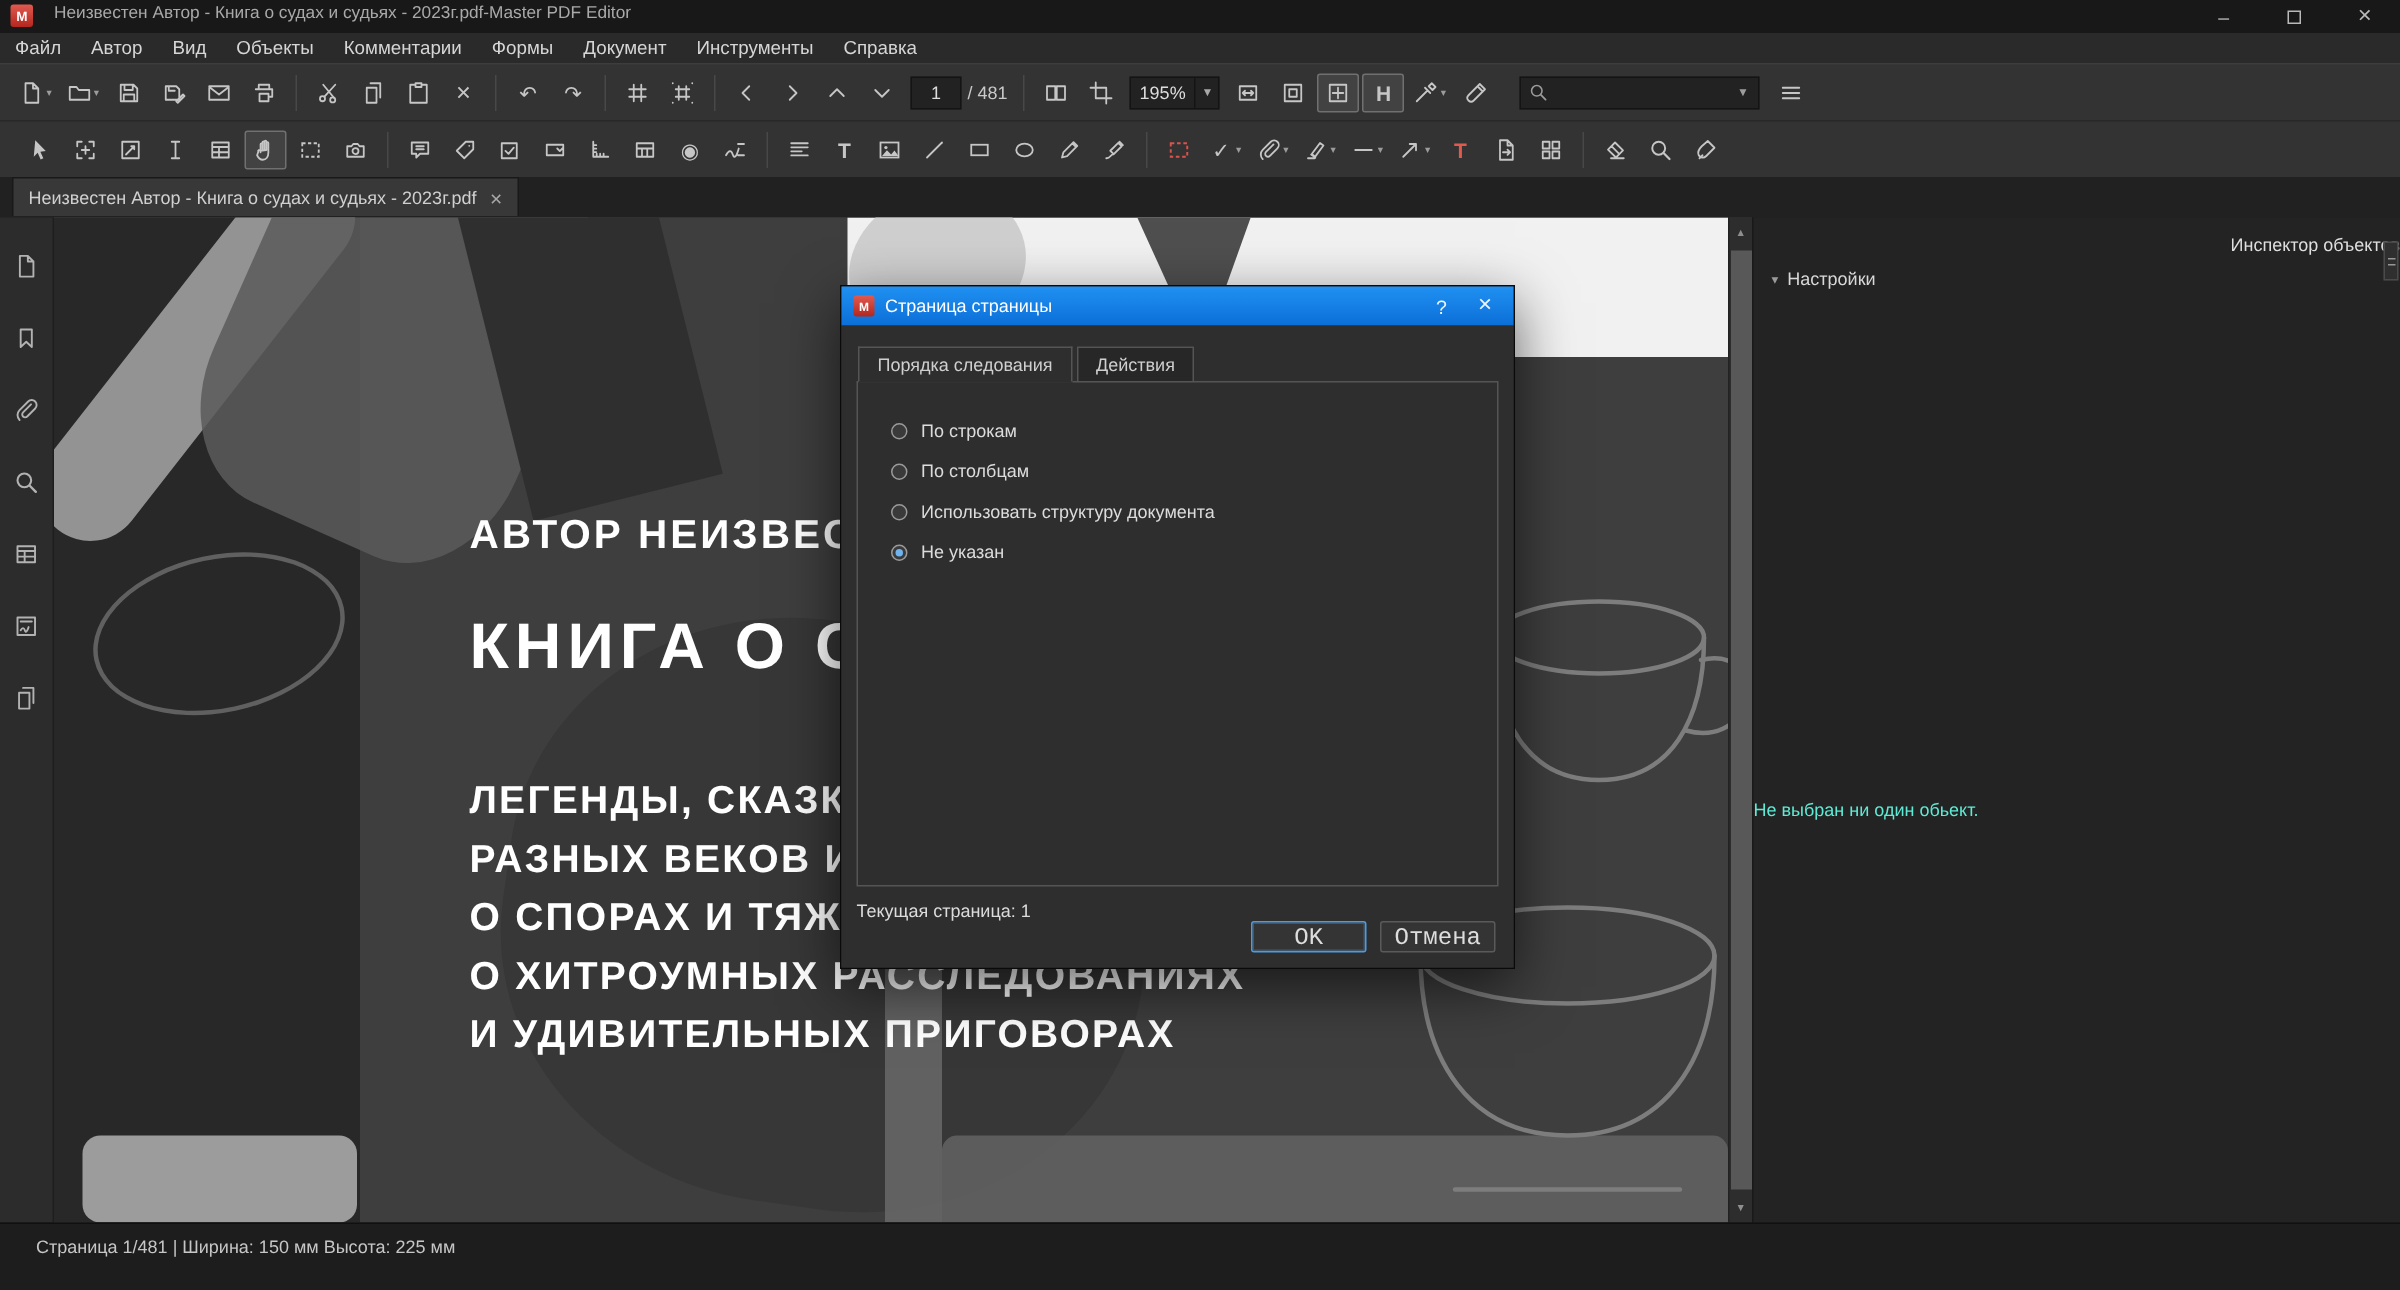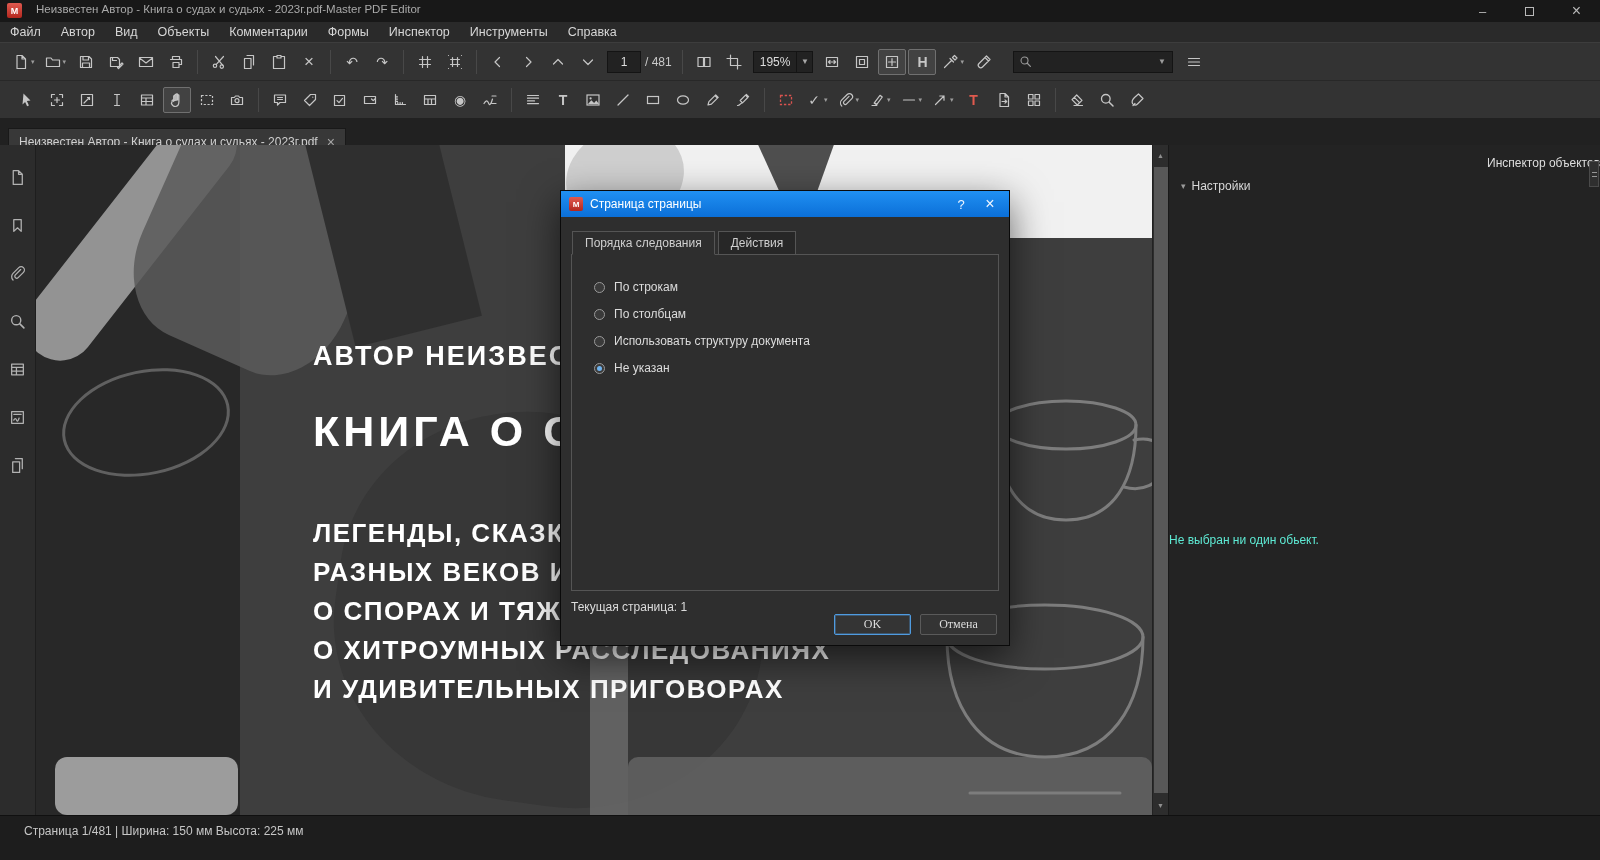--- a/index.html
+++ b/index.html
@@ -38,21 +38,21 @@
   .page-total{font-size:12px;color:#c9c9c9;margin-right:4px;white-space:nowrap}
   .zoom-box{display:flex;align-items:center;height:22px;background:#222;border:1px solid #141414;margin:0 4px;flex:none}
   .zoom-value{padding:0 6px;font-size:12px;color:#ddd;min-width:36px}
   .zoom-dd{width:16px;height:100%;border-left:1px solid #141414;display:flex;align-items:center;justify-content:center;color:#a8a8a8;font-size:8px}
   .search-box{display:flex;align-items:center;width:160px;height:22px;background:#222;border:1px solid #141414;
               margin:0 6px 0 14px;color:#9a9a9a;flex:none}
   .search-box svg{width:13px;height:13px;margin:0 5px;flex:none}
   .search-box .dd{margin-left:auto;margin-right:6px;font-size:8px}
 
   
-  .tabbar{position:absolute;left:0;top:118px;right:0;height:36px;background:#212121;display:flex;align-items:flex-end}
+  .tabbar{position:absolute;left:0;top:118px;right:0;height:36px;background:#212121;display:flex;}
   .doc-tab{height:26px;display:flex;align-items:center;background:#383838;border:1px solid #191919;border-bottom:none;
            padding:0 10px;margin-left:8px;font-size:12px;color:#d0d0d0;gap:9px;white-space:nowrap}
   .tab-close{color:#a8a8a8;font-size:14px;line-height:1}
 
   
   .side-rail{position:absolute;left:0;top:145px;width:36px;height:670px;background:#2c2c2c;border-right:1px solid #1e1e1e;
              display:flex;flex-direction:column;align-items:center;padding-top:20px;gap:24px}
   .rail-btn{width:24px;height:24px;color:#b2b2b2;display:flex;align-items:center;justify-content:center}
   .rail-btn svg{width:17px;height:17px}
 
@@ -112,22 +112,22 @@
   .dlg-tabs{display:flex;margin-bottom:-1px;position:relative;z-index:2;padding-left:1px}
   .dlg-tab{font-size:12px;color:#cfcfcf;padding:4px 12px 4px;background:#272727;border:1px solid #555;margin-right:3px}
   .dlg-tab.active{background:#2e2e2e;border-bottom-color:#2e2e2e}
   .dlg-group{border:1px solid #555;height:337px;padding:25px 0 0 22px}
   .radio-row{display:flex;align-items:center;gap:9px;margin-bottom:13px}
   .radio{width:11px;height:11px;border-radius:50%;border:1px solid #9a9a9a;background:#3a3a3a;flex:none}
   .radio.sel::after{content:'';display:block;width:5px;height:5px;border-radius:50%;background:#6fb3ef;margin:2px}
   .radio-label{font-size:12px;color:#dcdcdc;white-space:nowrap}
   .dlg-current{font-size:12px;color:#dcdcdc;margin-top:9px}
   .dlg-buttons{position:absolute;right:12px;bottom:10px;display:flex;gap:9px}
-  .btn{height:21px;min-width:77px;background:#343434;border:1px solid #5a5a5a;color:#ddd;font-size:12px;border-radius:2px;
-       font-family:Liberation Serif, serif}
+  .btn{height:21px;min-width:77px;background:#343434;border:1px solid #5a5a5a;color:#ddd;font-size:16px;border-radius:2px;
+       font-family:Liberation Mono, monospace}
   .btn.ok{border-color:#4f9be0;box-shadow:0 0 0 1px rgba(79,155,224,.35) inset}
 </style>
 </head>
 <body>
 
 <div class="app">
 
   <div class="titlebar">
     <span class="app-icon">M</span>
     <span class="title-text">Неизвестен Автор - Книга о судах и судьях - 2023г.pdf-Master PDF Editor</span>
@@ -140,21 +140,21 @@
     </div>
   </div>
 
   <div class="menubar" id="menubar">
       <span class="menu-item">Файл</span>
       <span class="menu-item">Автор</span>
       <span class="menu-item">Вид</span>
       <span class="menu-item">Объекты</span>
       <span class="menu-item">Комментарии</span>
       <span class="menu-item">Формы</span>
-      <span class="menu-item">Инспектор</span>
+      <span class="menu-item">Документ</span>
       <span class="menu-item">Инструменты</span>
       <span class="menu-item">Справка</span>
     </div>
 
   <div class="toolbar t1" id="toolbar1">
       <span class="tbtn">
         <span class="ticon">
           <svg viewBox="0 0 16 16">
             <path d="M4 1.5h5l3.5 3.5v9.5H4z M9 1.5V5h3.5" fill="none" stroke="currentColor" stroke-width="1.2" stroke-linecap="round" stroke-linejoin="round"></path>
           </svg>

